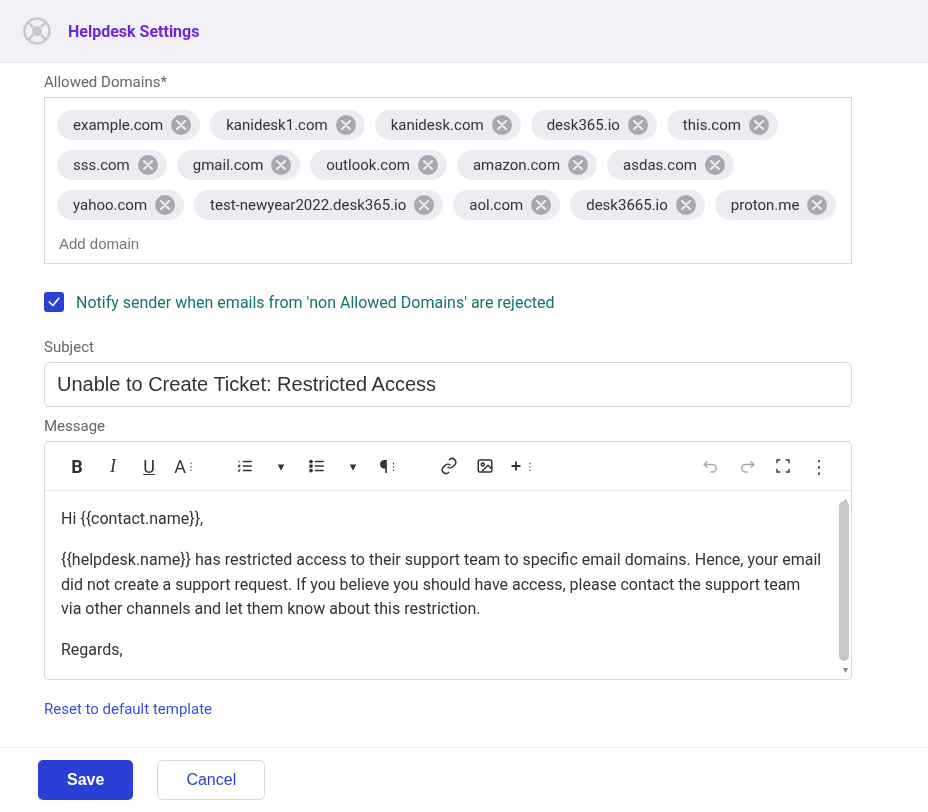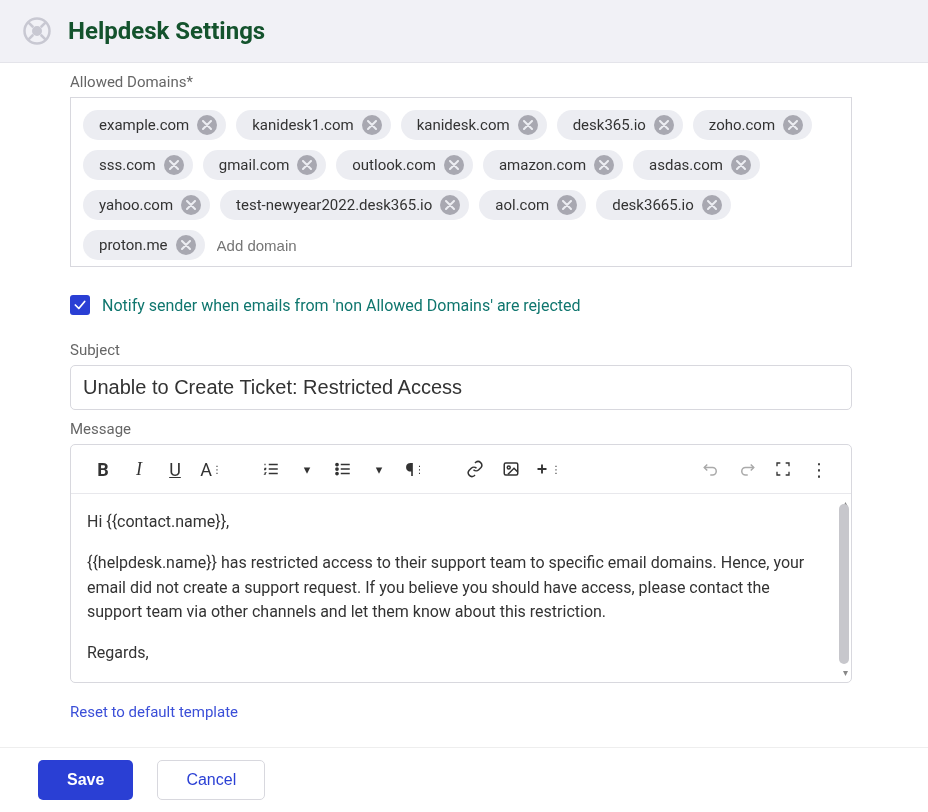--- a/index.html
+++ b/index.html
@@ -18,26 +18,26 @@
     gap: 14px;
     padding: 14px 20px;
     background: #f1f1f6;
     border-bottom: 1px solid #e4e4ea;
   }
   .header-icon {
     width: 34px; height: 34px;
     display: flex; align-items: center; justify-content: center;
   }
   .header-title {
-    font-size: 24px;
+    font-size: 16px;
     font-weight: 700;
-    color: #14532d;
+    color: #6d28d9;
   }
   .content {
-    padding: 10px 76px 0 70px;
+    padding: 10px 76px 0 44px;
   }
   .label {
     font-size: 15px;
     color: #666;
     margin-bottom: 6px;
   }
   .chips-box {
     border: 1px solid #d8d8de;
     border-radius: 0;
     padding: 12px 12px 6px 12px;
@@ -211,21 +211,21 @@
       </div>
       <div class="chip">
         <span>desk365.io</span>
         <span class="chip-remove">
           <svg width="10" height="10" viewBox="0 0 10 10">
             <path d="M1 1 L9 9 M9 1 L1 9" stroke="#ecedf2" stroke-width="2" stroke-linecap="round"></path>
           </svg>
         </span>
       </div>
       <div class="chip">
-        <span>zoho.com</span>
+        <span>this.com</span>
         <span class="chip-remove">
           <svg width="10" height="10" viewBox="0 0 10 10">
             <path d="M1 1 L9 9 M9 1 L1 9" stroke="#ecedf2" stroke-width="2" stroke-linecap="round"></path>
           </svg>
         </span>
       </div>
       <div class="chip">
         <span>sss.com</span>
         <span class="chip-remove">
           <svg width="10" height="10" viewBox="0 0 10 10">

